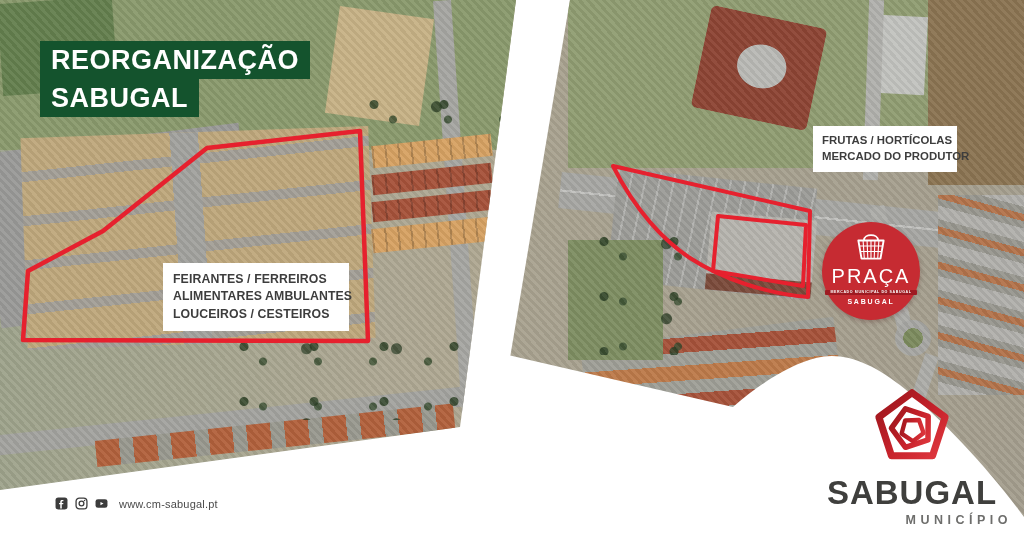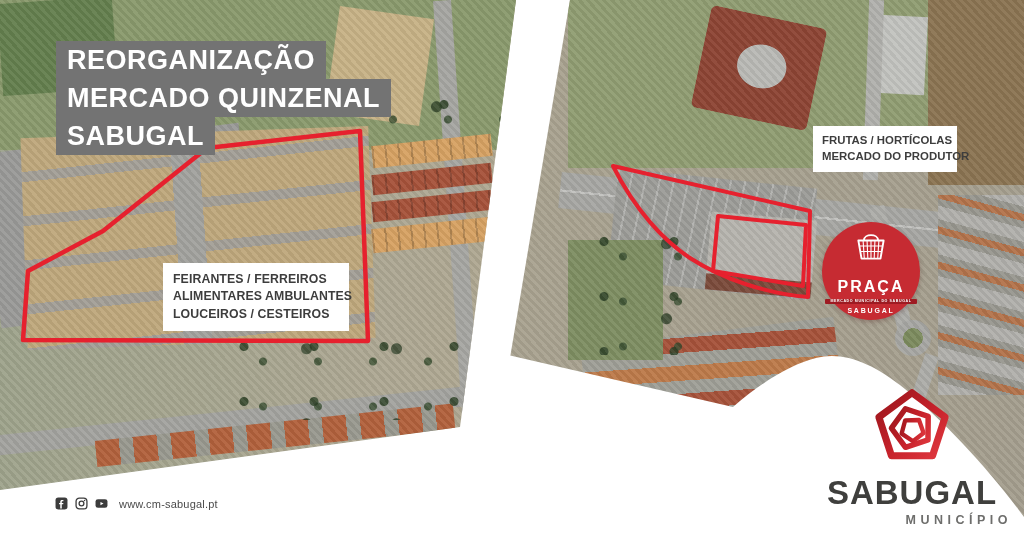--- a/index.html
+++ b/index.html
@@ -67,33 +67,33 @@
   .rf-right-blocks{left:938px;top:195px;width:86px;height:200px;
     background:repeating-linear-gradient(15deg,#b1b0ac 0 13px,#98978f 13px 20px,#b3734b 20px 27px,#98978f 27px 34px);}
   .rf-spots-mid{left:590px;top:225px;width:130px;height:130px;}
 
   
   .swoosh,.zones{position:absolute;inset:0;width:1024px;height:538px;}
   .swoosh{z-index:3;}
   .zones{z-index:4;}
 
   .title-banner{position:absolute;left:40px;top:41px;z-index:6;}
-  .title-line{display:table;background:#737373;color:#fff;font-weight:700;font-size:27px;
-    line-height:38px;padding:0 11px;letter-spacing:.5px;white-space:nowrap;margin-left:16px;}
+  .title-line{display:table;background:#14532d;color:#fff;font-weight:700;font-size:27px;
+    line-height:38px;padding:0 11px;letter-spacing:.5px;white-space:nowrap;}
 
   .label-box{position:absolute;z-index:6;background:#fff;color:#3d3d3d;font-weight:700;}
   .label-box div{white-space:nowrap;}
   .label-left{left:163px;top:263px;width:186px;padding:8px 10px;font-size:12.3px;line-height:1.42;letter-spacing:.1px;}
   .label-right{left:813px;top:126px;width:144px;padding:7px 9px;font-size:11.4px;line-height:1.4;}
 
   .praca-badge{position:absolute;left:822px;top:222px;width:98px;height:98px;border-radius:50%;
     background:#c62b32;z-index:6;display:flex;flex-direction:column;align-items:center;color:#fff;
     box-shadow:0 2px 5px rgba(60,0,0,.25);}
   .praca-basket{margin-top:9px;}
-  .praca-title{font-weight:700;font-size:16px;letter-spacing:2px;line-height:1;margin-top:18px;}
+  .praca-title{font-weight:400;font-size:20px;letter-spacing:2px;line-height:1;margin-top:5px;}
   .praca-ribbon{margin-top:4px;background:#9e1b22;font-size:3.6px;letter-spacing:.6px;line-height:1.5;
     padding:0 5px;border-radius:1px;font-weight:700;}
   .praca-sub{font-size:7px;font-weight:700;letter-spacing:1.8px;margin-top:3px;}
 
   .muni-logo{position:absolute;left:812px;top:388px;width:200px;z-index:6;text-align:center;}
   .muni-name{color:#3f3f3d;font-weight:700;font-size:33px;letter-spacing:1px;line-height:1;margin-top:2px;}
   .muni-sub{color:#6e6e6c;font-weight:700;font-size:12.5px;letter-spacing:4.5px;margin-top:4px;text-align:right;padding-left:24px;}
 
   .footer{position:absolute;left:55px;top:497px;z-index:6;display:flex;align-items:center;gap:7px;color:#3c3c3c;}
   .footer .url{font-size:11px;color:#4a4a4a;margin-left:4px;letter-spacing:.2px;}
@@ -149,21 +149,20 @@
   </svg>
 
   <svg class="zones" viewBox="0 0 1024 538" fill="none">
     <path d="M207,148 L360,131 L368,341 L23,340 L28,271 L103,231 Z" stroke="#e6212e" stroke-width="4.5" stroke-linejoin="round"></path>
     <path d="M613,166 L810,211 L808,297 C768,294 722,279 690,258 C664,241 635,210 613,166 Z" stroke="#e6212e" stroke-width="4" stroke-linejoin="round"></path>
     <path d="M718,216 L806,225 L803,286 L713,271 Z" stroke="#e6212e" stroke-width="4" stroke-linejoin="round"></path>
   </svg>
 
   <div class="title-banner">
     <div class="title-line">REORGANIZAÇÃO</div>
-    <div class="title-line">MERCADO QUINZENAL</div>
     <div class="title-line">SABUGAL</div>
   </div>
 
   <div class="label-box label-left">
     <div>FEIRANTES / FERREIROS</div>
     <div>ALIMENTARES AMBULANTES</div>
     <div>LOUCEIROS / CESTEIROS</div>
   </div>
 
   <div class="label-box label-right">

